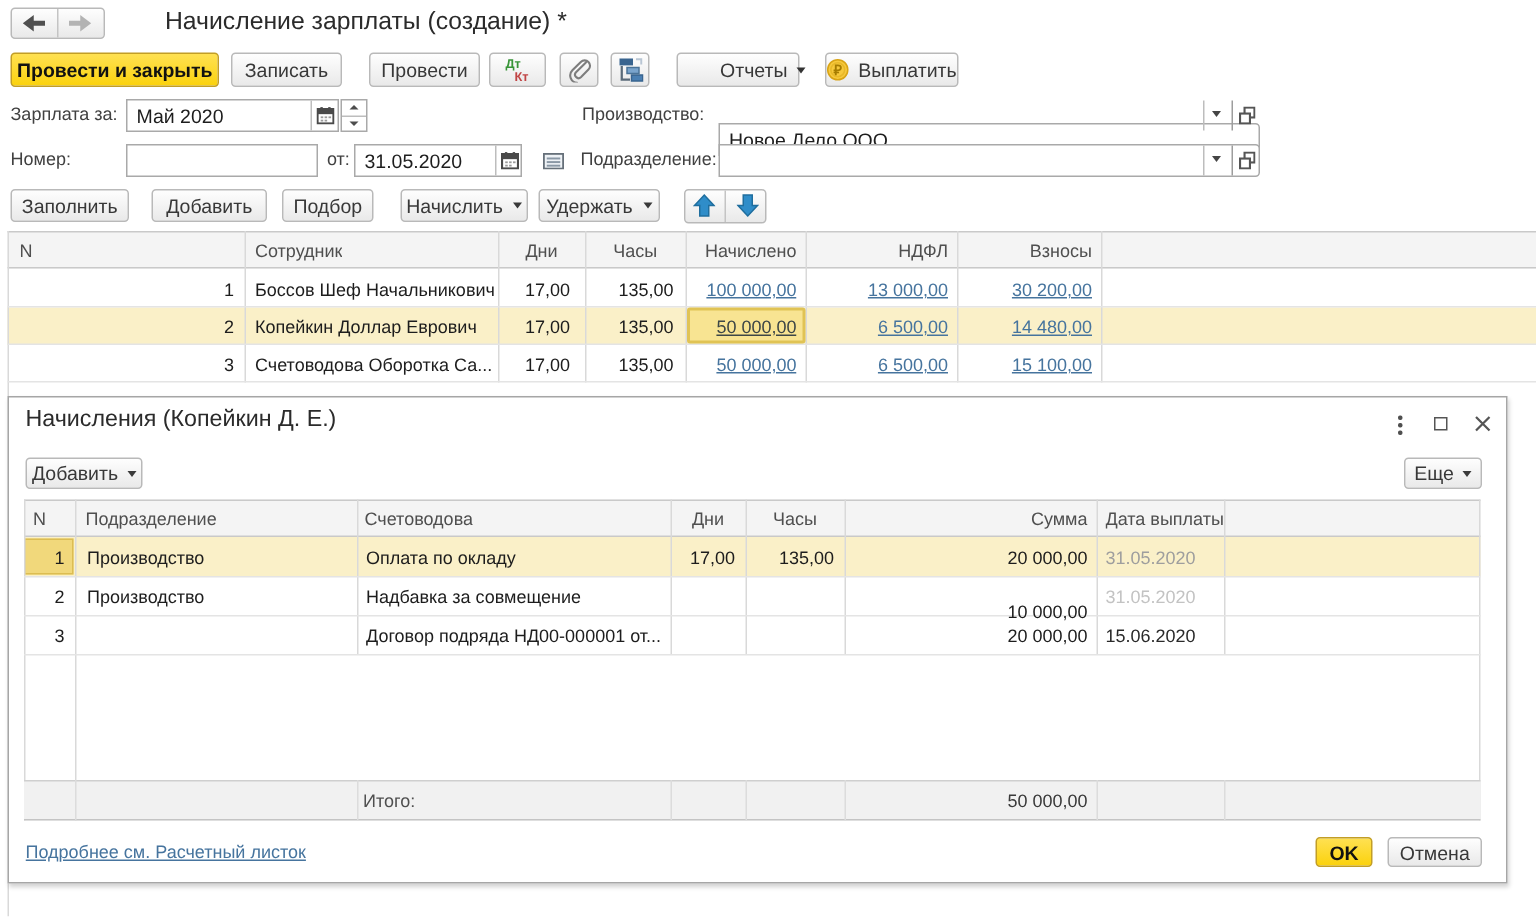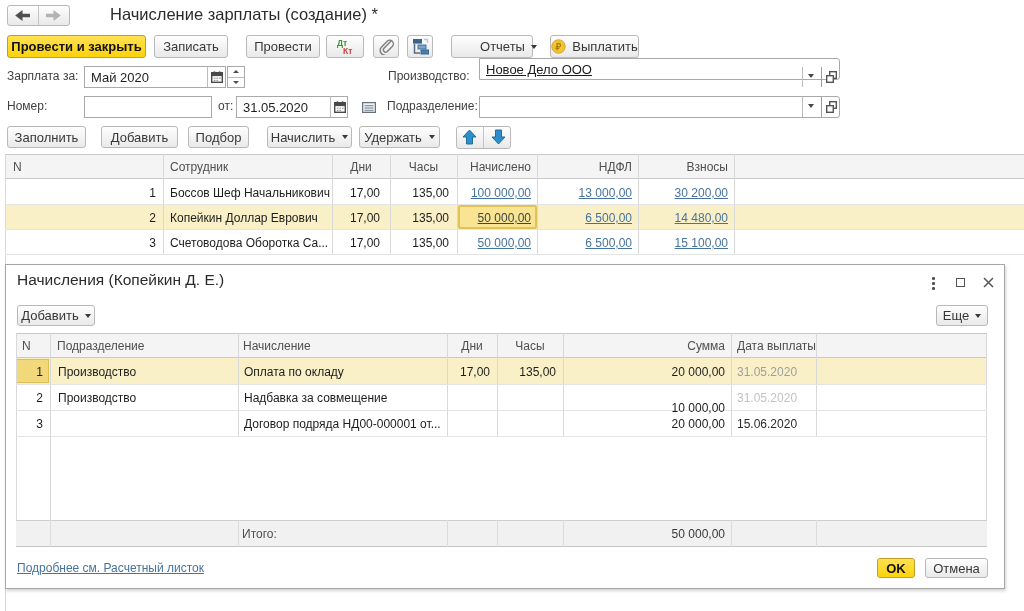--- a/index.html
+++ b/index.html
@@ -89,21 +89,21 @@
     <rect x="8 " y="6.6" width="1.7" height="1.2" fill="#9b9b9b"></rect>
   <rect x="2.8" y="8.8" width="1.7" height="1.2" fill="#9b9b9b"></rect>
     <rect x="5.4" y="8.8" width="1.7" height="1.2" fill="#9b9b9b"></rect>
 </svg>
 <div class="inp" style="left:227px;top:66px;width:18px;height:22px;padding:0;"></div>
 <div class="hline" style="left:228px;top:77px;width:16px;background:#bdbdbd;"></div>
 <div class="abs" style="left:233px;top:70px;width:0;height:0;border-left:3px solid transparent;border-right:3px solid transparent;border-bottom:3.5px solid #4d4d4d;"></div>
 <div class="abs" style="left:233px;top:81px;width:0;height:0;border-left:3px solid transparent;border-right:3px solid transparent;border-top:3.5px solid #4d4d4d;"></div>
 
 <div class="lbl" style="left:388px;top:69px;">Производство:</div>
-<div class="inp" style="left:479px;top:58px;width:361px;height:22px;border-radius:0 3px 3px 0;text-decoration:underline;">Новое Дело ООО</div>
+<div class="inp" style="left:479px;top:82px;width:361px;height:22px;border-radius:0 3px 3px 0;text-decoration:underline;">Новое Дело ООО</div>
 <div class="vline" style="left:802px;top:67px;height:20px;background:#bdbdbd;"></div>
 <div class="vline" style="left:821px;top:67px;height:20px;background:#9d9d9d;"></div>
 <div class="abs" style="left:808px;top:74px;width:0;height:0;border-left:3.5px solid transparent;border-right:3.5px solid transparent;border-top:4.5px solid #454545;"></div>
 <svg class="abs" style="left:826px;top:71px;" width="11" height="12" viewBox="0 0 11 12">
   <rect x="3.7" y="0.7" width="6.6" height="6.6" fill="#fff" stroke="#555" stroke-width="1.4"></rect>
   <rect x="0.7" y="4.7" width="6.6" height="6.6" fill="#fff" stroke="#555" stroke-width="1.4"></rect>
 </svg>
 
 <div class="lbl" style="left:7px;top:99px;">Номер:</div>
 <div class="inp" style="left:84px;top:96px;width:128px;height:22px;"></div>
@@ -214,21 +214,21 @@
   <path d="M1 1 L10 10 M10 1 L1 10" stroke="#555" stroke-width="1.5"></path>
   </svg>
 
 <div class="btn" style="left:17px;top:305px;width:78px;height:21px;">Добавить<span class="caret" style="margin-left:6px;"></span></div>
 <div class="btn" style="left:936px;top:305px;width:52px;height:21px;">Еще<span class="caret" style="margin-left:6px;"></span></div>
 
 <div class="abs" style="left:16px;top:333px;width:971px;height:25px;background:#f4f4f4;
      border-top:1px solid #c9c9c9;border-bottom:1px solid #c9c9c9;box-sizing:border-box;"></div>
 <div class="cell hdr" style="left:22px;top:339px;">N</div>
 <div class="cell hdr" style="left:57px;top:339px;">Подразделение</div>
-<div class="cell hdr" style="left:243px;top:339px;">Начисление</div>
+<div class="cell hdr" style="left:243px;top:339px;">Счетоводова</div>
 <div class="cell hdr" style="left:447px;top:339px;width:50px;text-align:center;">Дни</div>
 <div class="cell hdr" style="left:497px;top:339px;width:66px;text-align:center;">Часы</div>
 <div class="cell hdr" style="left:631px;top:339px;width:94px;text-align:right;">Сумма</div>
 <div class="cell hdr" style="left:737px;top:339px;">Дата выплаты</div>
 
 <div class="abs" style="left:16px;top:358px;width:971px;height:26px;background:#faf0c8;"></div>
 <div class="abs" style="left:16px;top:359px;width:33px;height:24px;background:#f1d87b;
      border:1px solid #dcbd52;box-sizing:border-box;"></div>
 
 <div class="vline" style="left:16px;top:333px;height:214px;"></div>

